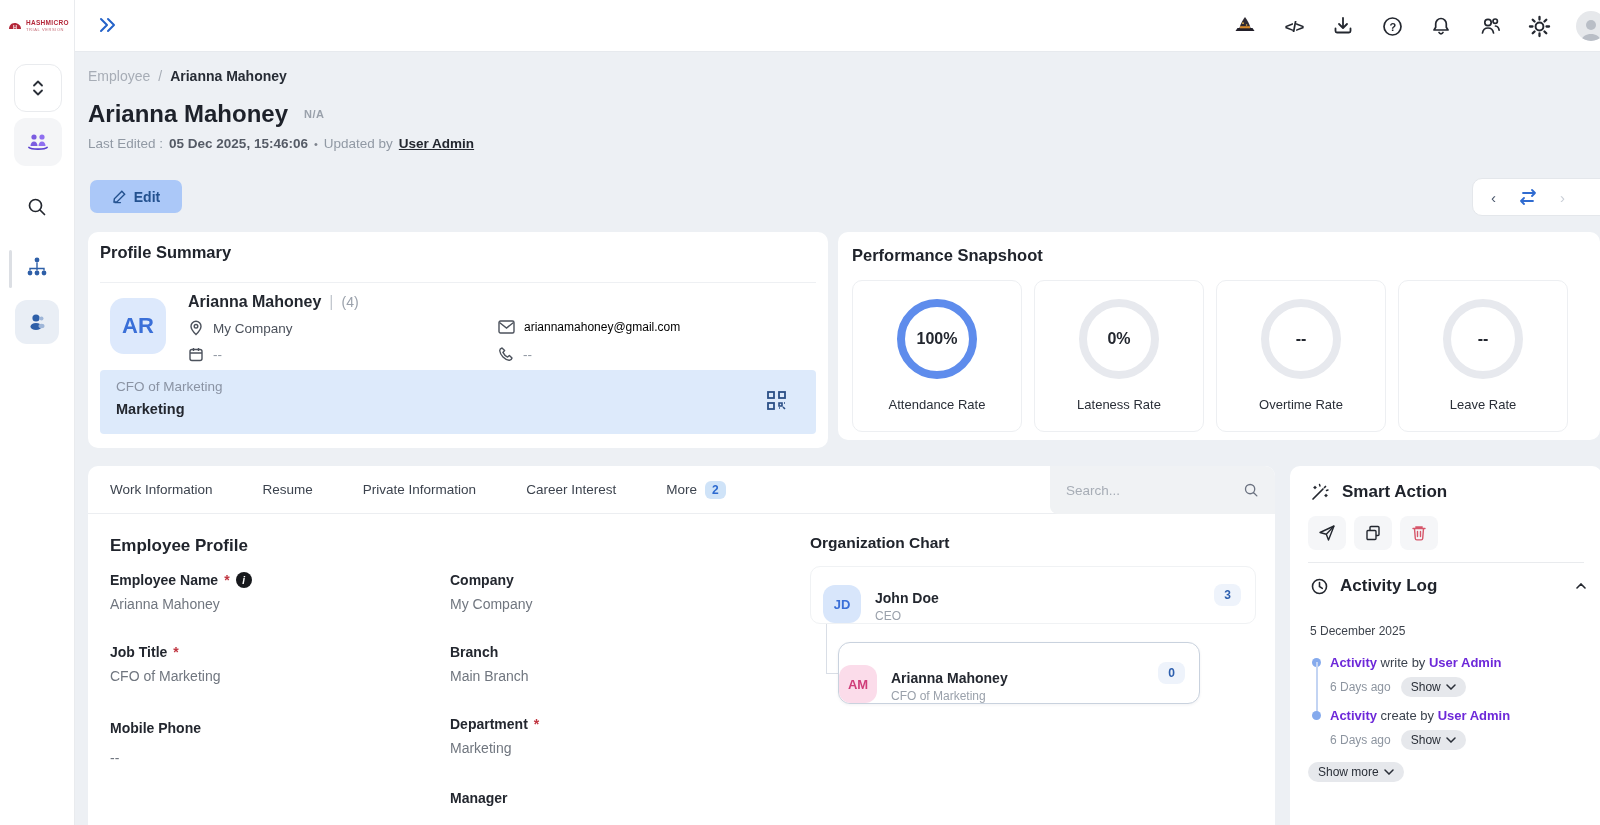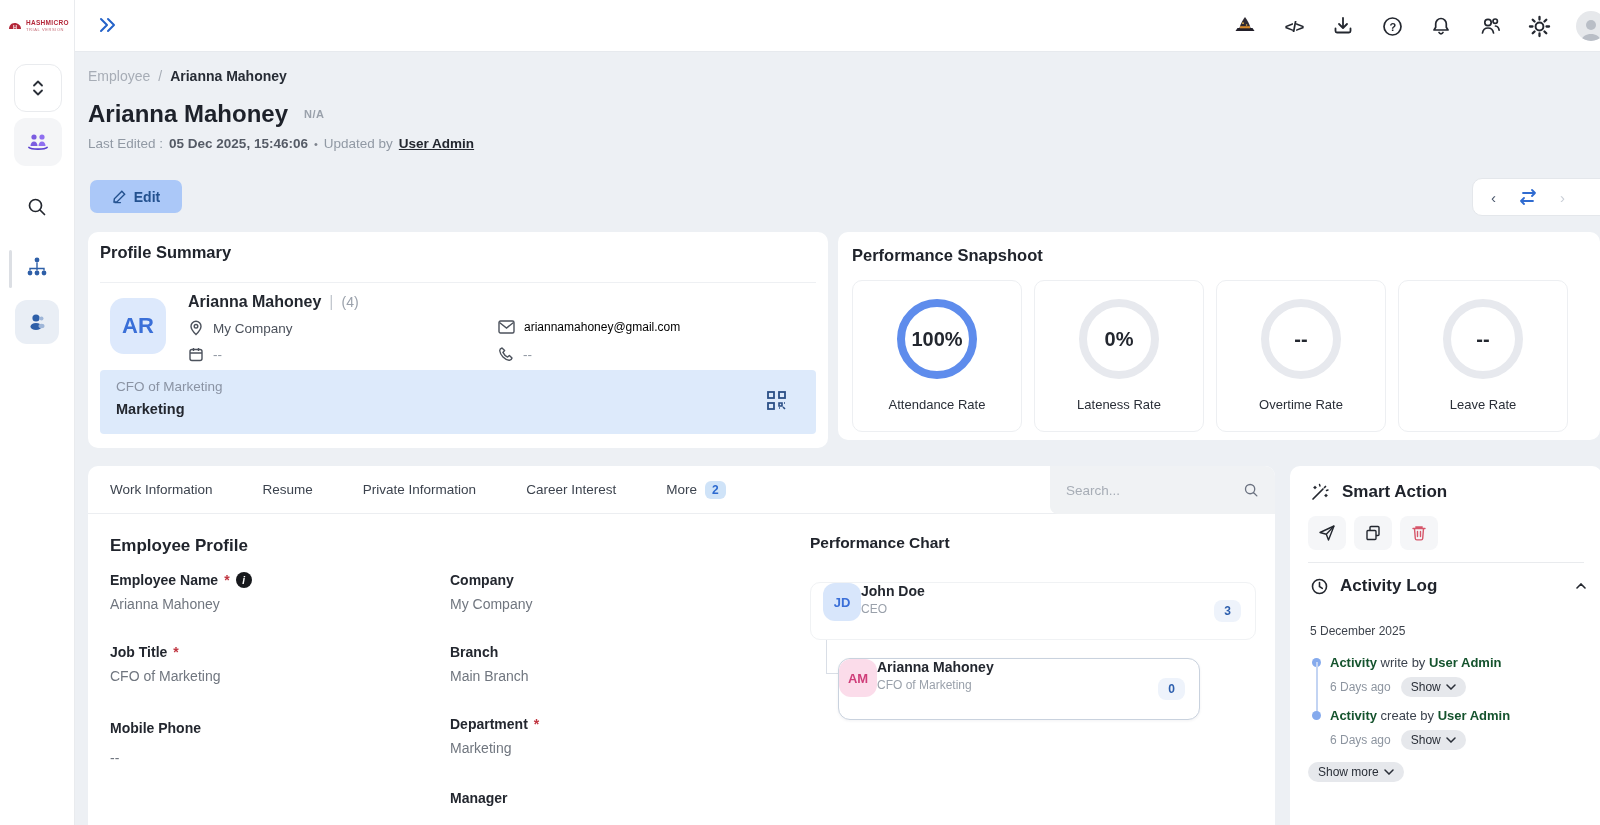--- a/index.html
+++ b/index.html
@@ -69,21 +69,21 @@
   .cp-email { font-size:12px; color:#000000; }
   .cp-bluebar { position:absolute; left:12px; right:12px; top:138px; height:64px; background:#ddeafb; border-radius:4px; }
   .cp-role { position:absolute; left:16px; top:9px; font-size:13.5px; color:#8a93a3; }
   .cp-dept { position:absolute; left:16px; top:31px; font-size:14.5px; font-weight:600; color:#23272f; }
   .cp-qr { position:absolute; right:28px; top:20px; cursor:pointer; }
 
   
   .card-perf { left:763px; top:180px; width:762px; height:208px; }
   .pf-title { position:absolute; left:14px; top:14px; }
   .gauge-card { position:absolute; top:48px; width:170px; height:152px; border:1px solid #edeff2; border-radius:10px; }
-  .gauge-ring { position:absolute; left:50%; top:18px; transform:translateX(-50%); width:80px; height:80px; border-radius:50%; border:8px solid #e7e9ee; display:flex; align-items:center; justify-content:center; font-size:20px; font-weight:700; color:#23272f; }
+  .gauge-ring { position:absolute; left:50%; top:18px; transform:translateX(-50%); width:80px; height:80px; border-radius:50%; border:8px solid #e7e9ee; display:flex; align-items:center; justify-content:center; font-size:16px; font-weight:700; color:#23272f; }
   .gauge-ring.blue { border-color:#5e8cec; }
   .gauge-label { position:absolute; left:0; right:0; top:116px; text-align:center; font-size:13px; color:#2a2f38; }
 
   
   .card-main { left:13px; top:414px; width:1187px; height:359px; border-radius:10px 10px 0 0; }
   .tabs-row { position:absolute; left:0; right:0; top:0; height:48px; border-bottom:1px solid #eceef1; display:flex; align-items:stretch; gap:50px; padding-left:22px; }
   .tab { position:relative; display:flex; align-items:center; gap:8px; font-size:13.5px; color:#3c434e; cursor:pointer; white-space:nowrap; }
   .tab.active { color:#1d2330; font-weight:700; }
   .tab.active::after { content:""; position:absolute; left:0; right:0; bottom:-1px; height:3px; background:#2f6bd0; border-radius:3px 3px 0 0; }
   .tab-badge { background:#cfe3f8; color:#2d6ad0; font-size:12px; font-weight:600; border-radius:6px; padding:2px 7px; }
@@ -93,21 +93,21 @@
 
   .section-title { position:absolute; left:22px; top:70px; font-size:17px; font-weight:700; color:#20242c; }
   .field { position:absolute; width:300px; }
   .field-label { display:flex; align-items:center; gap:6px; font-size:14px; font-weight:600; color:#23272f; }
   .req { color:#c03540; font-weight:700; }
   .info-dot { width:16px; height:16px; border-radius:50%; background:#17191d; color:#fff; font-size:10px; font-weight:700; display:flex; align-items:center; justify-content:center; font-style:italic; }
   .field-value { margin-top:8px; font-size:14px; color:#70767f; }
 
   
   .org-title { position:absolute; left:722px; top:68px; font-size:15.5px; font-weight:700; color:#20242c; }
-  .org-node { position:absolute; display:flex; align-items:flex-start; background:#fff;margin-top:16px; }
+  .org-node { position:absolute; display:flex; align-items:flex-end; gap:14px; background:#fff; }
   .org-root { left:722px; top:100px; width:446px; height:58px; border:1px solid #f0f2f4; border-radius:10px; padding-left:12px; }
   .org-child { left:750px; top:176px; width:362px; height:62px; border:1px solid #c9d2de; border-radius:12px; box-shadow:0 1px 3px rgba(30,40,60,.06); }
   .org-avatar { width:38px; height:38px; border-radius:12px; display:flex; align-items:center; justify-content:center; font-size:13px; font-weight:700; }
   .org-avatar.blue { background:#d8e6fb; color:#3a6fd8; }
   .org-avatar.pink { background:#fbdcea; color:#cf3d79; }
   .org-name { font-size:14px; font-weight:700; color:#23272f; }
   .org-role { font-size:12px; color:#9aa1ab; margin-top:3px; }
   .org-badge { position:absolute; right:14px; top:50%; transform:translateY(-50%); background:#eef3fb; color:#2d5fae; font-size:12px; font-weight:600; border-radius:8px; padding:4px 10px; }
   .conn-v { position:absolute; left:738px; top:158px; width:1px; height:49px; background:#d9dee6; }
   .conn-h { position:absolute; left:738px; top:207px; width:12px; height:1px; background:#d9dee6; }
@@ -118,21 +118,21 @@
   .sa-title { font-size:17px; font-weight:700; color:#20242c; }
   .sa-actions { position:absolute; left:18px; top:50px; display:flex; gap:8px; }
   .sa-btn { width:38px; height:34px; border-radius:8px; background:#f5f6f8; display:flex; align-items:center; justify-content:center; cursor:pointer; }
   .panel-divider { position:absolute; left:18px; right:18px; top:96px; height:1px; background:#e9ebee; }
   .al-header { position:absolute; left:20px; top:110px; right:16px; display:flex; align-items:center; gap:11px; }
   .al-title { font-size:17px; font-weight:700; color:#20242c; flex:1; }
   .al-date { position:absolute; left:20px; top:158px; font-size:12px; color:#3d434c; }
   .al-dot { position:absolute; left:22px; width:9px; height:9px; border-radius:50%; background:#85aaed; }
   .al-line { position:absolute; left:26px; top:196px; width:2px; height:53px; background:#c3d4f3; }
   .al-entry-l1 { position:absolute; left:40px; font-size:13px; color:#3c434e; white-space:nowrap; }
-  .al-entry-l1 b { color:#14532d; }
+  .al-entry-l1 b { color:#6d28d9; }
   .al-entry-l2 { position:absolute; left:40px; display:flex; align-items:center; gap:10px; font-size:12px; color:#8d95a0; }
   .pill { background:#e6e8ec; border-radius:12px; padding:3px 10px; font-size:12px; color:#2a2f38; display:flex; align-items:center; gap:5px; cursor:pointer; }
   .show-more { position:absolute; left:18px; top:296px; }
 
   .chev { width:10px; height:6px; }
 </style>
 </head>
 <body>
 
 <aside class="sidebar">
@@ -435,21 +435,21 @@
         </div>
       <div class="field-value">Marketing</div>
     </div>
     <div class="field" style="left:362px; top:324px;">
       <div class="field-label">
           <span>Manager</span>
         </div>
       <div class="field-value"></div>
     </div>
 
-    <div class="org-title">Performance Chart</div>
+    <div class="org-title">Organization Chart</div>
     <div class="conn-v"></div>
     <div class="conn-h"></div>
     <div class="org-node org-root">
       <div class="org-avatar blue">JD</div>
       <div>
         <div class="org-name">John Doe</div>
         <div class="org-role">CEO</div>
       </div>
       <div class="org-badge">3</div>
     </div>

